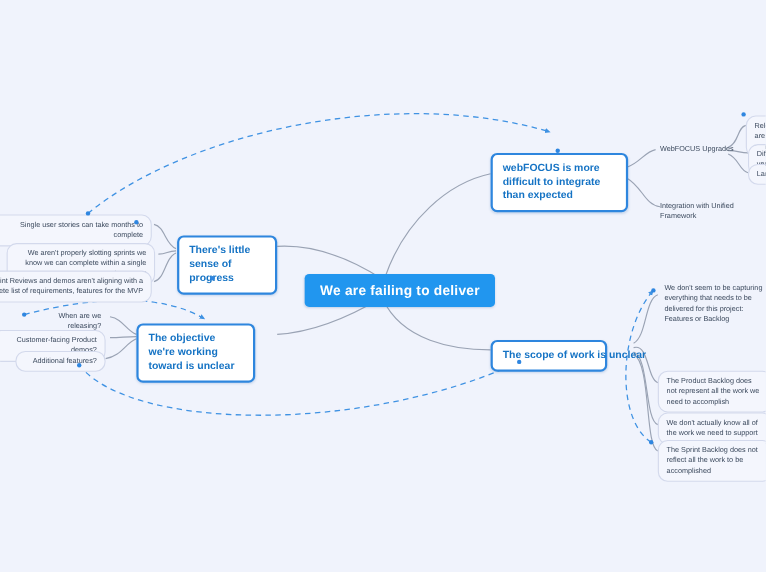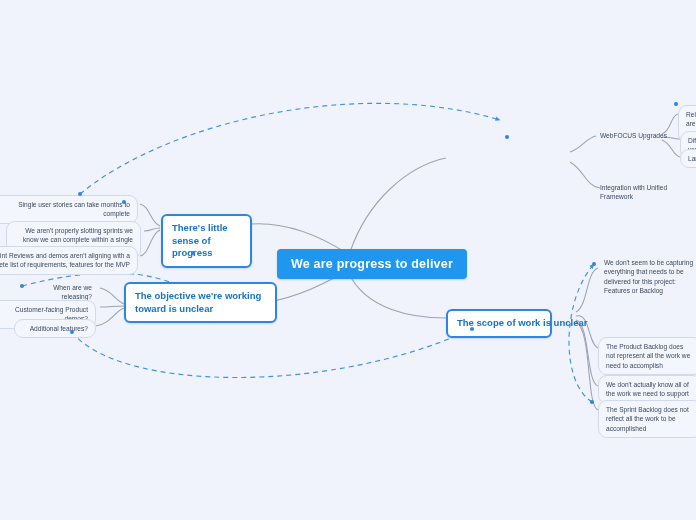--- a/index.html
+++ b/index.html
@@ -118,24 +118,25 @@
     </g>
 
     <g fill="none" stroke="#3f92e3" stroke-width="1.15" stroke-dasharray="5 4" marker-end="url(#arrow)">
       <path d="M 80 194 C 170 120 360 78 500 120"></path>
       <path d="M 22 286 C 90 268 150 268 186 290"></path>
       <path d="M 72 332 C 120 392 330 394 470 330"></path>
       <path d="M 592 402 C 560 382 562 300 594 264"></path>
     </g>
   </svg>
 
-  <div class="node root" style="left:277px; top:249px;">We are progress to deliver</div>
+  <div class="node root" style="left:277px; top:249px;">We are failing to deliver</div>
 
+  <div class="node topic" style="left:446px; top:139px; width:125px;">webFOCUS is more difficult to integrate than expected</div>
   <div class="node topic" style="left:161px; top:214px; width:91px;">There's little sense of progress</div>
-  <div class="node topic" style="left:124px; top:282px; width:153px;">The objective we're working toward is unclear</div>
+  <div class="node topic" style="left:124px; top:294px; width:108px;">The objective we're working toward is unclear</div>
   <div class="node topic" style="left:446px; top:309px; width:106px; white-space:nowrap;">The scope of work is unclear</div>
 
   <div class="node leaf l" style="left:-12px; top:195px; width:150px;">Single user stories can take months to complete</div>
   <div class="node leaf l" style="left:6px; top:221px; width:135px;">We aren't properly slotting sprints we know we can complete within a single increment</div>
   <div class="node leaf l" style="left:-26px; top:246px; width:164px;">Sprint Reviews and demos aren't aligning with a concrete list of requirements, features for the MVP</div>
 
   <div class="node leaf l bare" style="left:22px; top:281px; width:74px;">When are we releasing?</div>
   <div class="node leaf l" style="left:-8px; top:300px; width:104px;">Customer-facing Product demos?</div>
   <div class="node leaf l" style="left:14px; top:319px; width:82px;">Additional features?</div>
 

